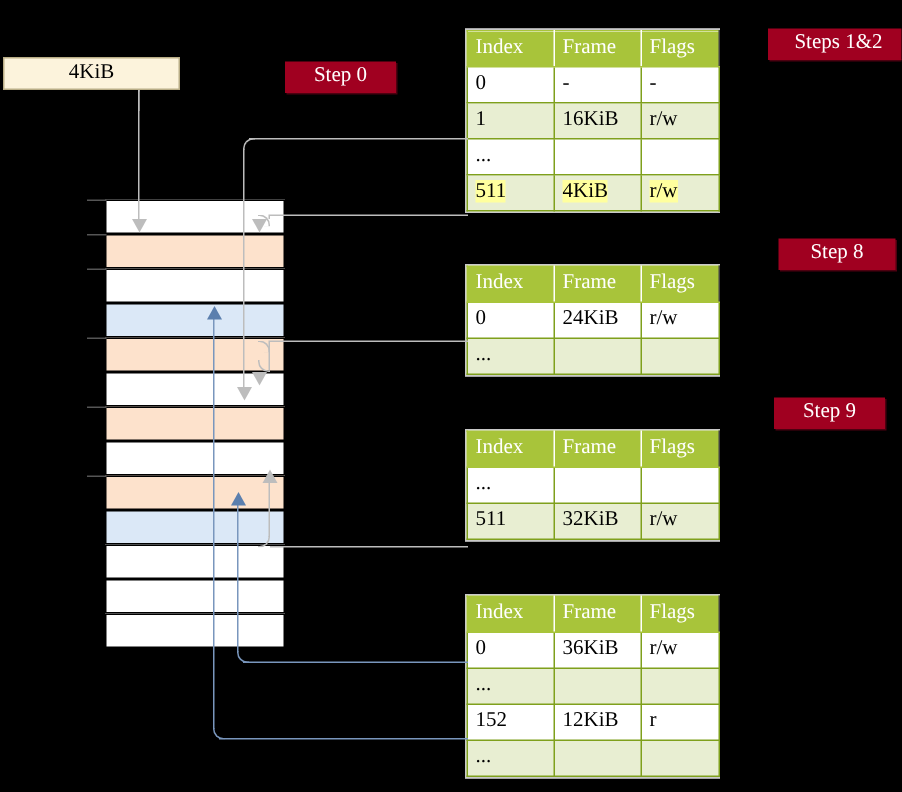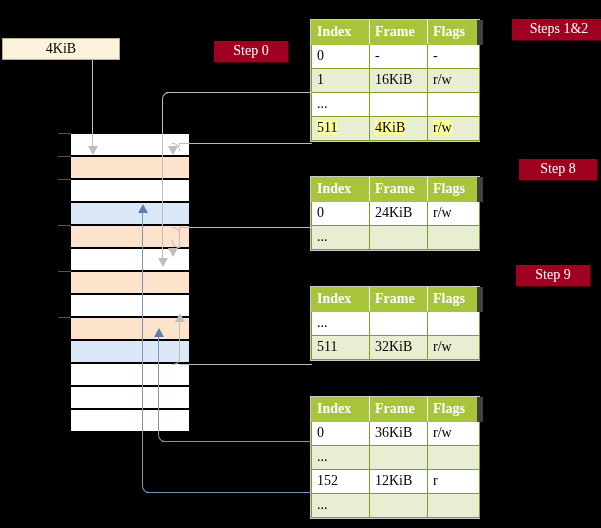--- a/index.html
+++ b/index.html
@@ -69,25 +69,25 @@
     font-family: "Liberation Serif", serif;
     color: #000000;
     height: 17px;
     box-sizing: border-box;
     overflow: hidden;
     white-space: nowrap;
   }
   .ptable th {
     background: #a8c43a;
     color: #ffffff;
-    font-weight: bold;
+    font-weight: normal;
     border-color: #a8c43a;
     border-right: 1px solid #ffffff;
   }
-  .ptable th:last-child { border-right: 6px solid #404040; margin-top: 40px; }
+  .ptable th:last-child { border-right: 1px solid #404040; margin-top: 40px; }
   .ptable tr.odd td  { background: #ffffff; }
   .ptable tr.even td { background: #e8eed2; }
   .ptable td.hl span.hltext {
     background: #ffff9e;
   }
   .col-index { width: 58px; }
   .col-frame { width: 58px; }
   .col-flags { width: 52px; }
   .memrow {
     position: absolute;
@@ -132,21 +132,21 @@
   }
   .arrow.down { border-top: 9px solid #bdbdbd; }
   .arrow.up   { border-bottom: 9px solid #bdbdbd; }
   .arrow.up.blue   { border-bottom-color: #5b7fae; }
 </style>
 </head>
 <body>
 
 <div id="stage">
     <div class="srcbox" style="left: 2px; top: 38px; width: 118px; height: 22px;"><span>4KiB</span></div>
-    <div class="badge" style="left: 190px; top: 41px; width: 58px; margin-left: 24px;"><span>Step 0</span></div>
+    <div class="badge" style="left: 190px; top: 41px; width: 58px;"><span>Step 0</span></div>
     <div class="badge" style="left: 512px; top: 19px; width: 78px;"><span>Steps 1&amp;2</span></div>
     <div class="badge" style="left: 519px; top: 159px; width: 62px;"><span>Step 8</span></div>
     <div class="badge" style="left: 516px; top: 265px; width: 58px;"><span>Step 9</span></div>
     <div style="position: absolute; left: 0px; top: 0px; width: 601px; height: 528px;">
       <div class="memrow" style="left: 70px; top: 133px; width: 120px;"></div>
       <div class="memtick" style="left: 58px; top: 133px; width: 13px;"></div>
       <div class="memrow orange" style="left: 70px; top: 156px; width: 120px;"></div>
       <div class="memtick" style="left: 58px; top: 156px; width: 13px;"></div>
       <div class="memrow" style="left: 70px; top: 179px; width: 120px;"></div>
       <div class="memtick" style="left: 58px; top: 179px; width: 13px;"></div>

